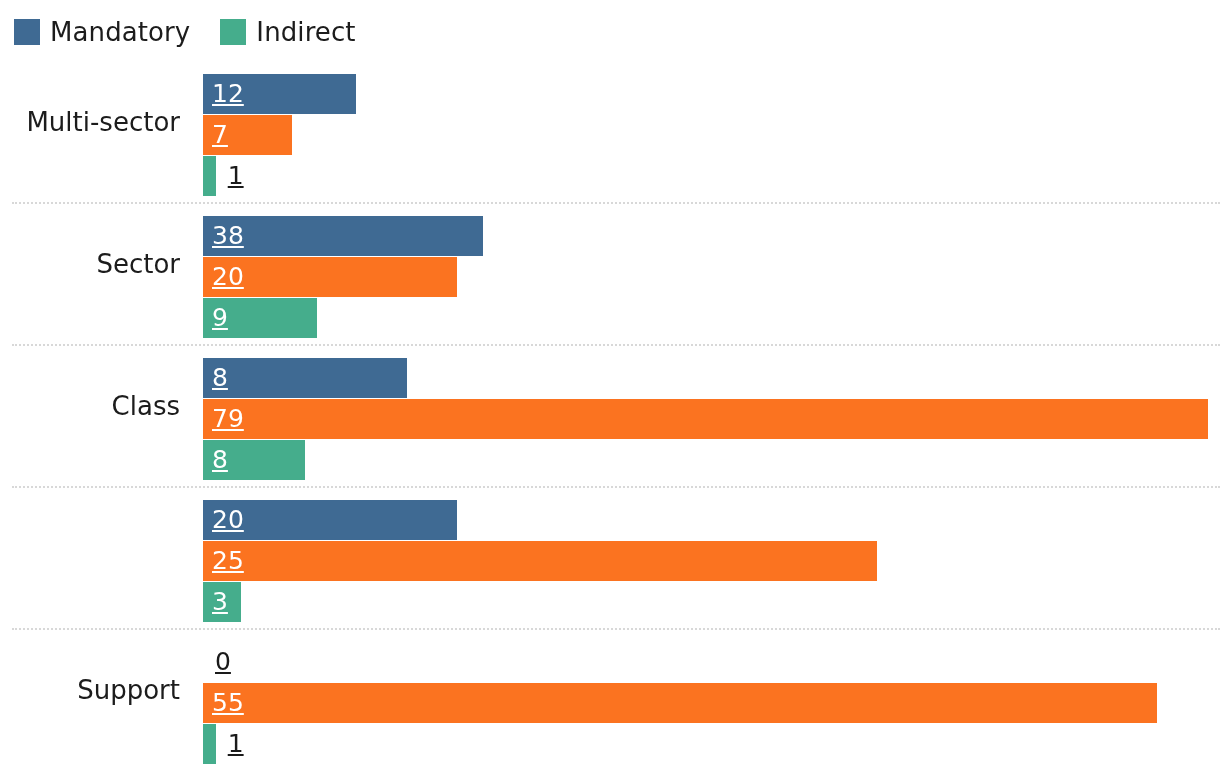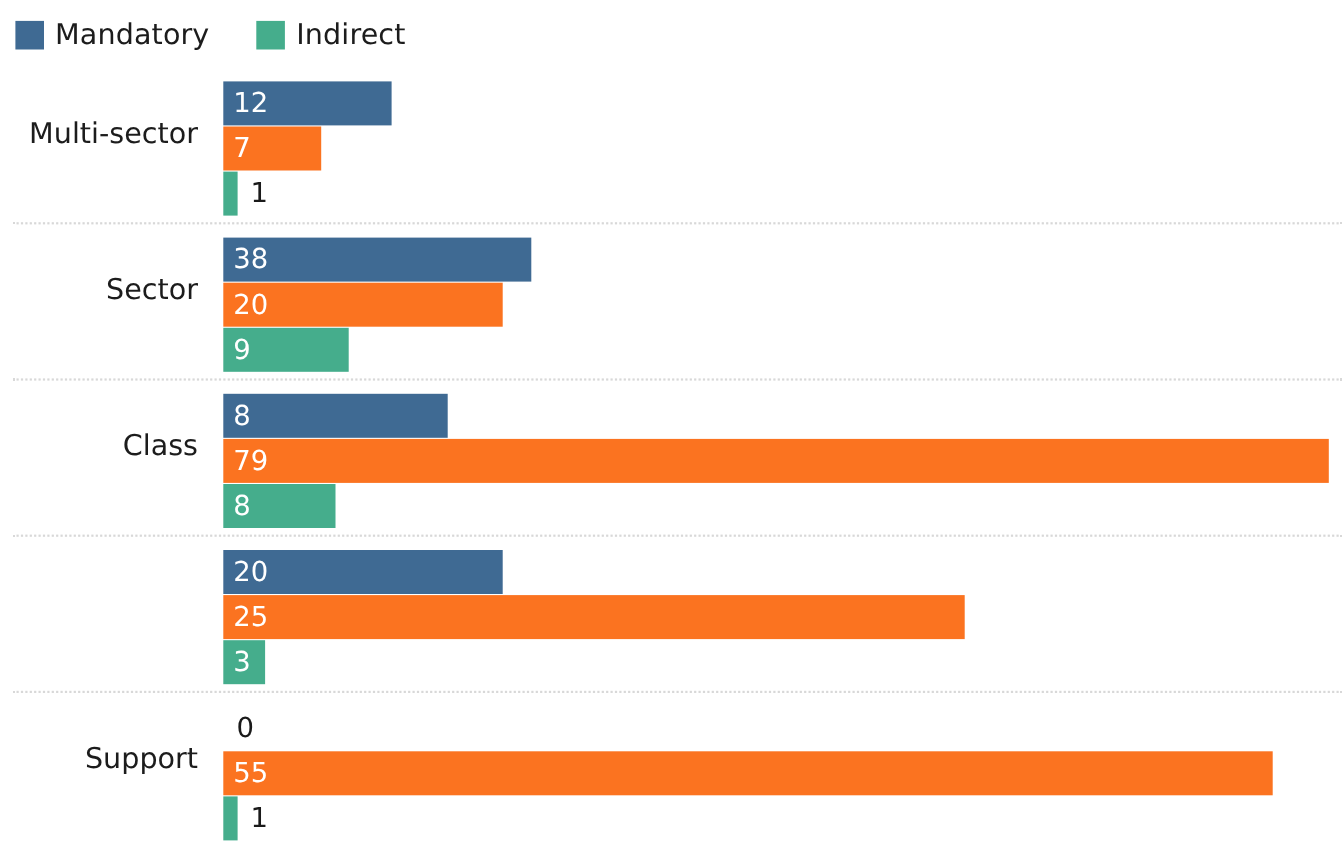--- a/index.html
+++ b/index.html
@@ -17,21 +17,21 @@
   }
 
   
   #legend {
     position: absolute;
     left: 14px;
     top: 14px;
     height: 36px;
     display: flex;
     align-items: center;
-    gap: 13px;
+    gap: 0;
   }
   .legend-item {
     display: flex;
     align-items: center;
     margin-right: 30px;
   }
   .legend-swatch {
     width: 26px;
     height: 26px;
     flex: 0 0 auto;
@@ -97,20 +97,21 @@
     left: 0;
     top: 0;
     height: 40px;
   }
   .bar-value {
     position: absolute;
     top: 3px;
     font-size: 25px;
     line-height: 34px;
     white-space: nowrap;
+    text-decoration: underline;
   }
   .bar-value.inside {
     left: 9px;
     color: #ffffff;
   }
   .bar-value.outside {
     color: #1a1a1a;
   }
 </style>
 </head>

